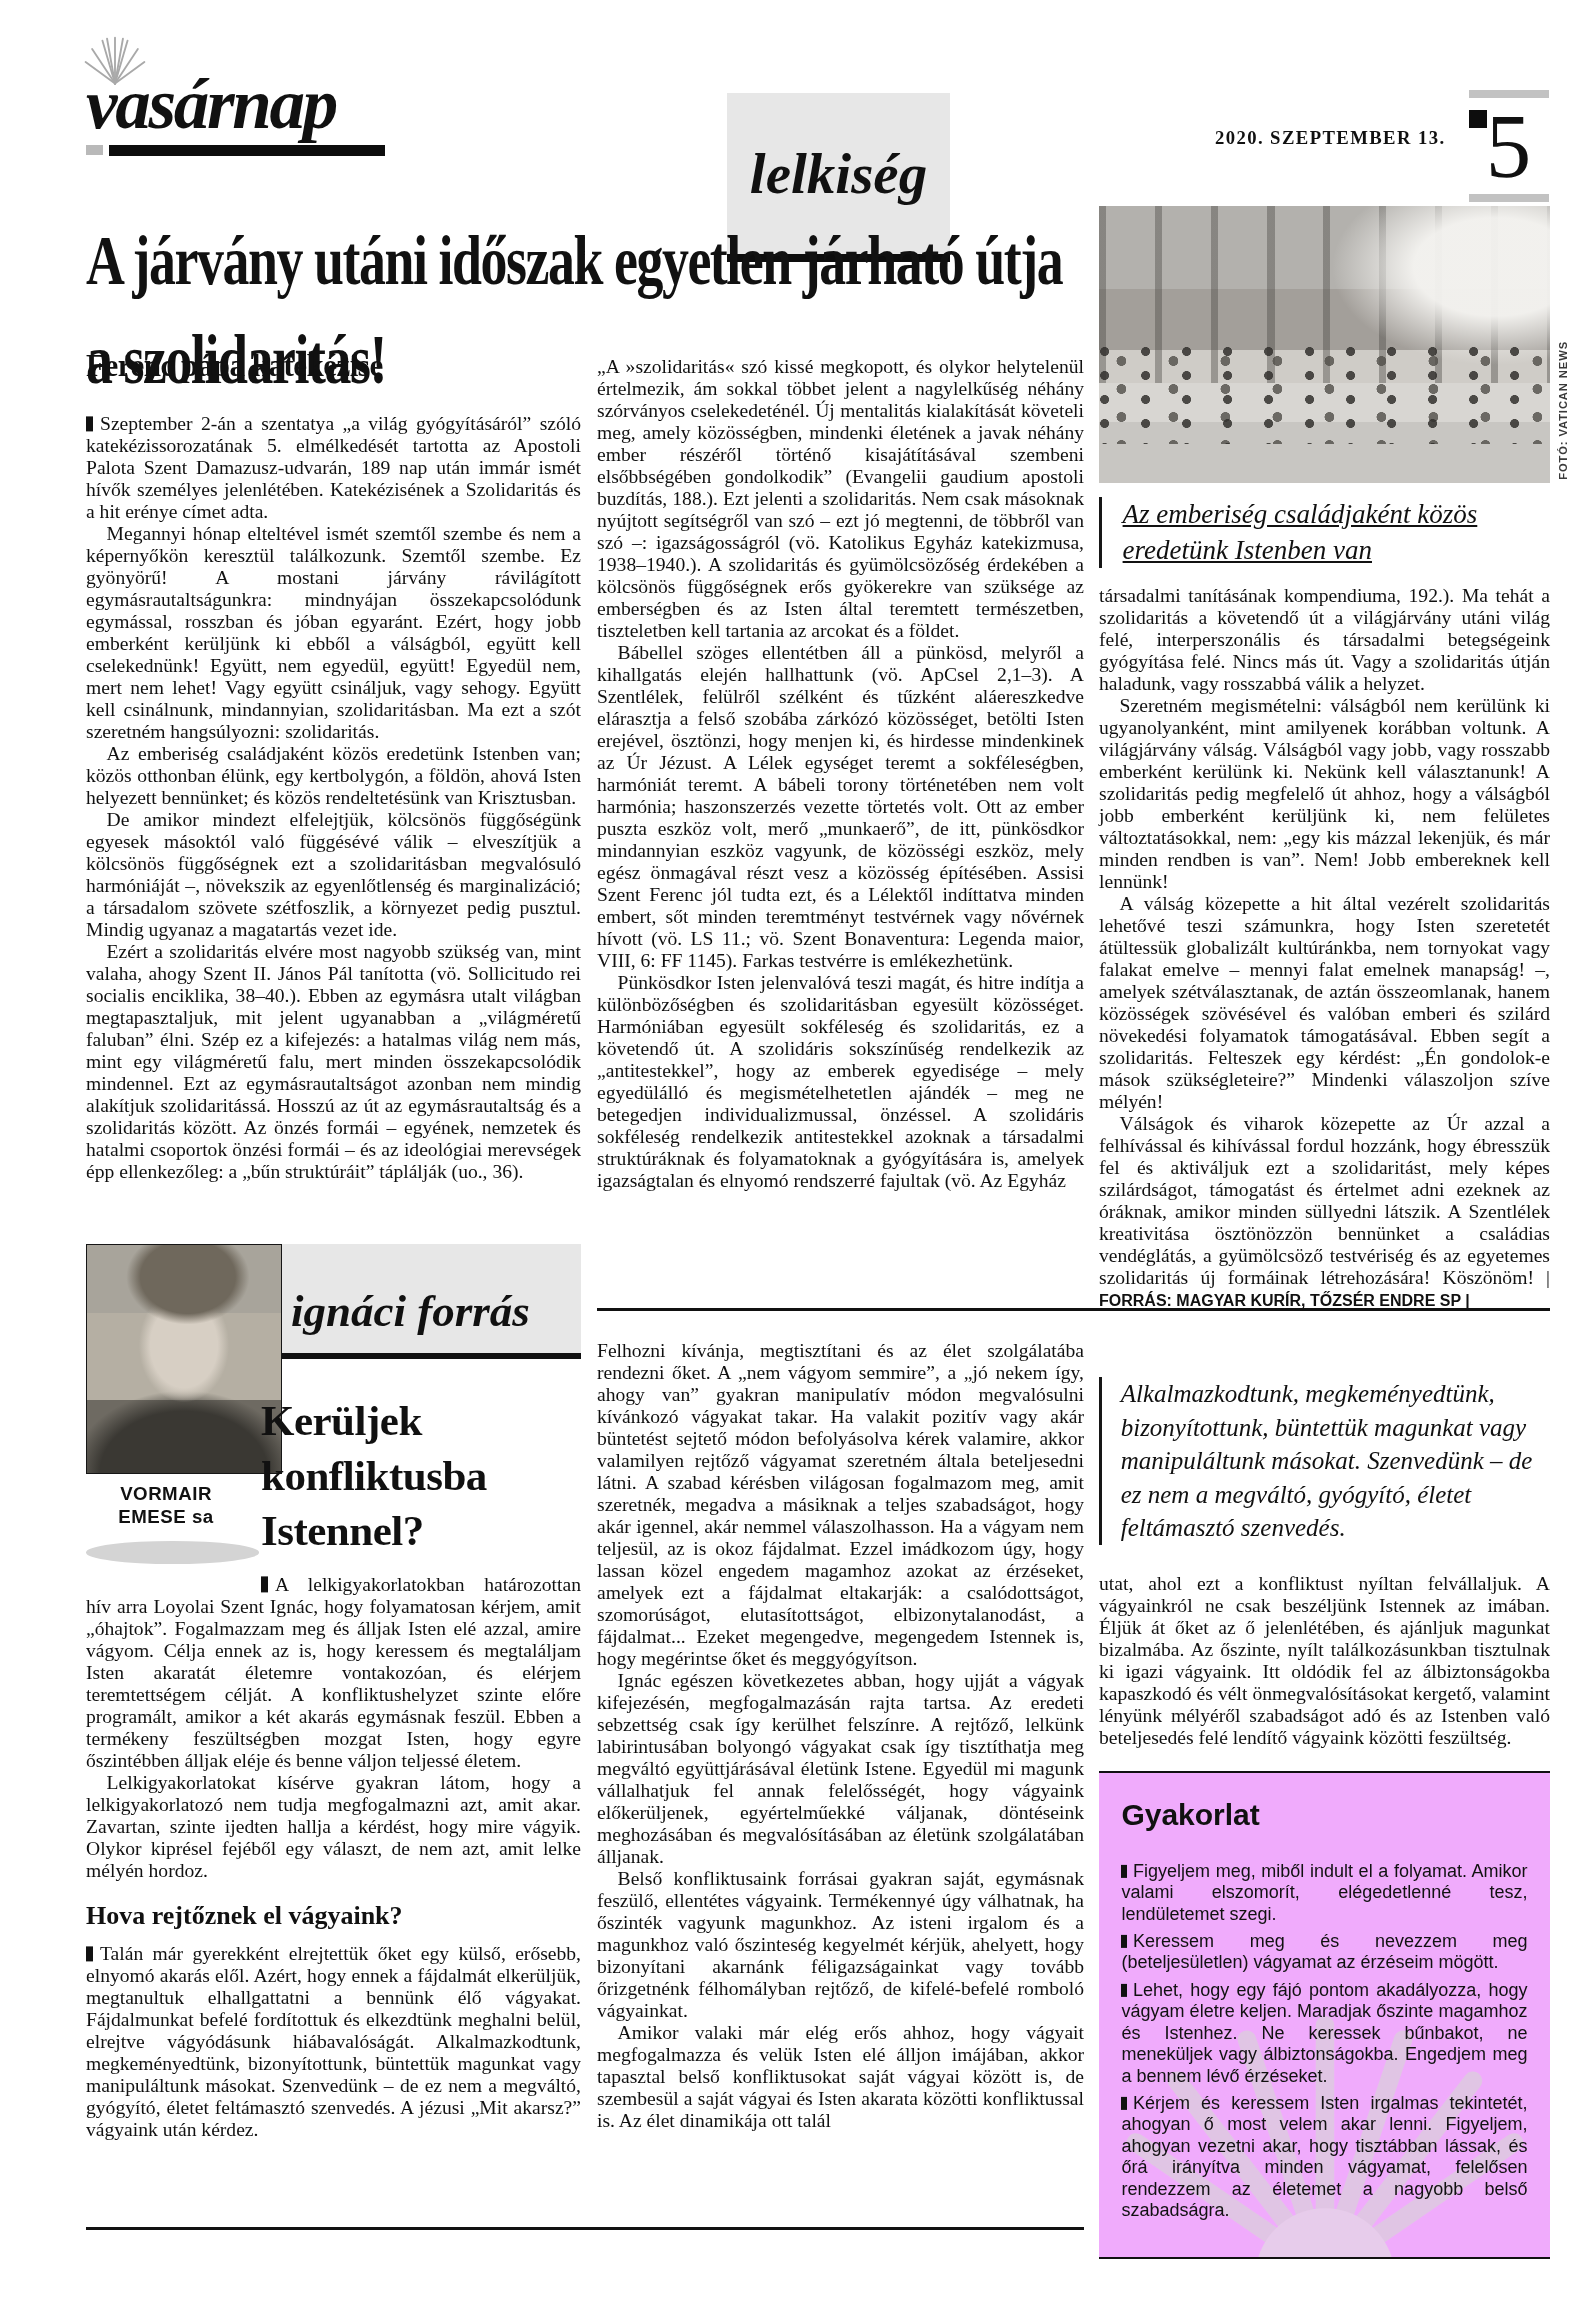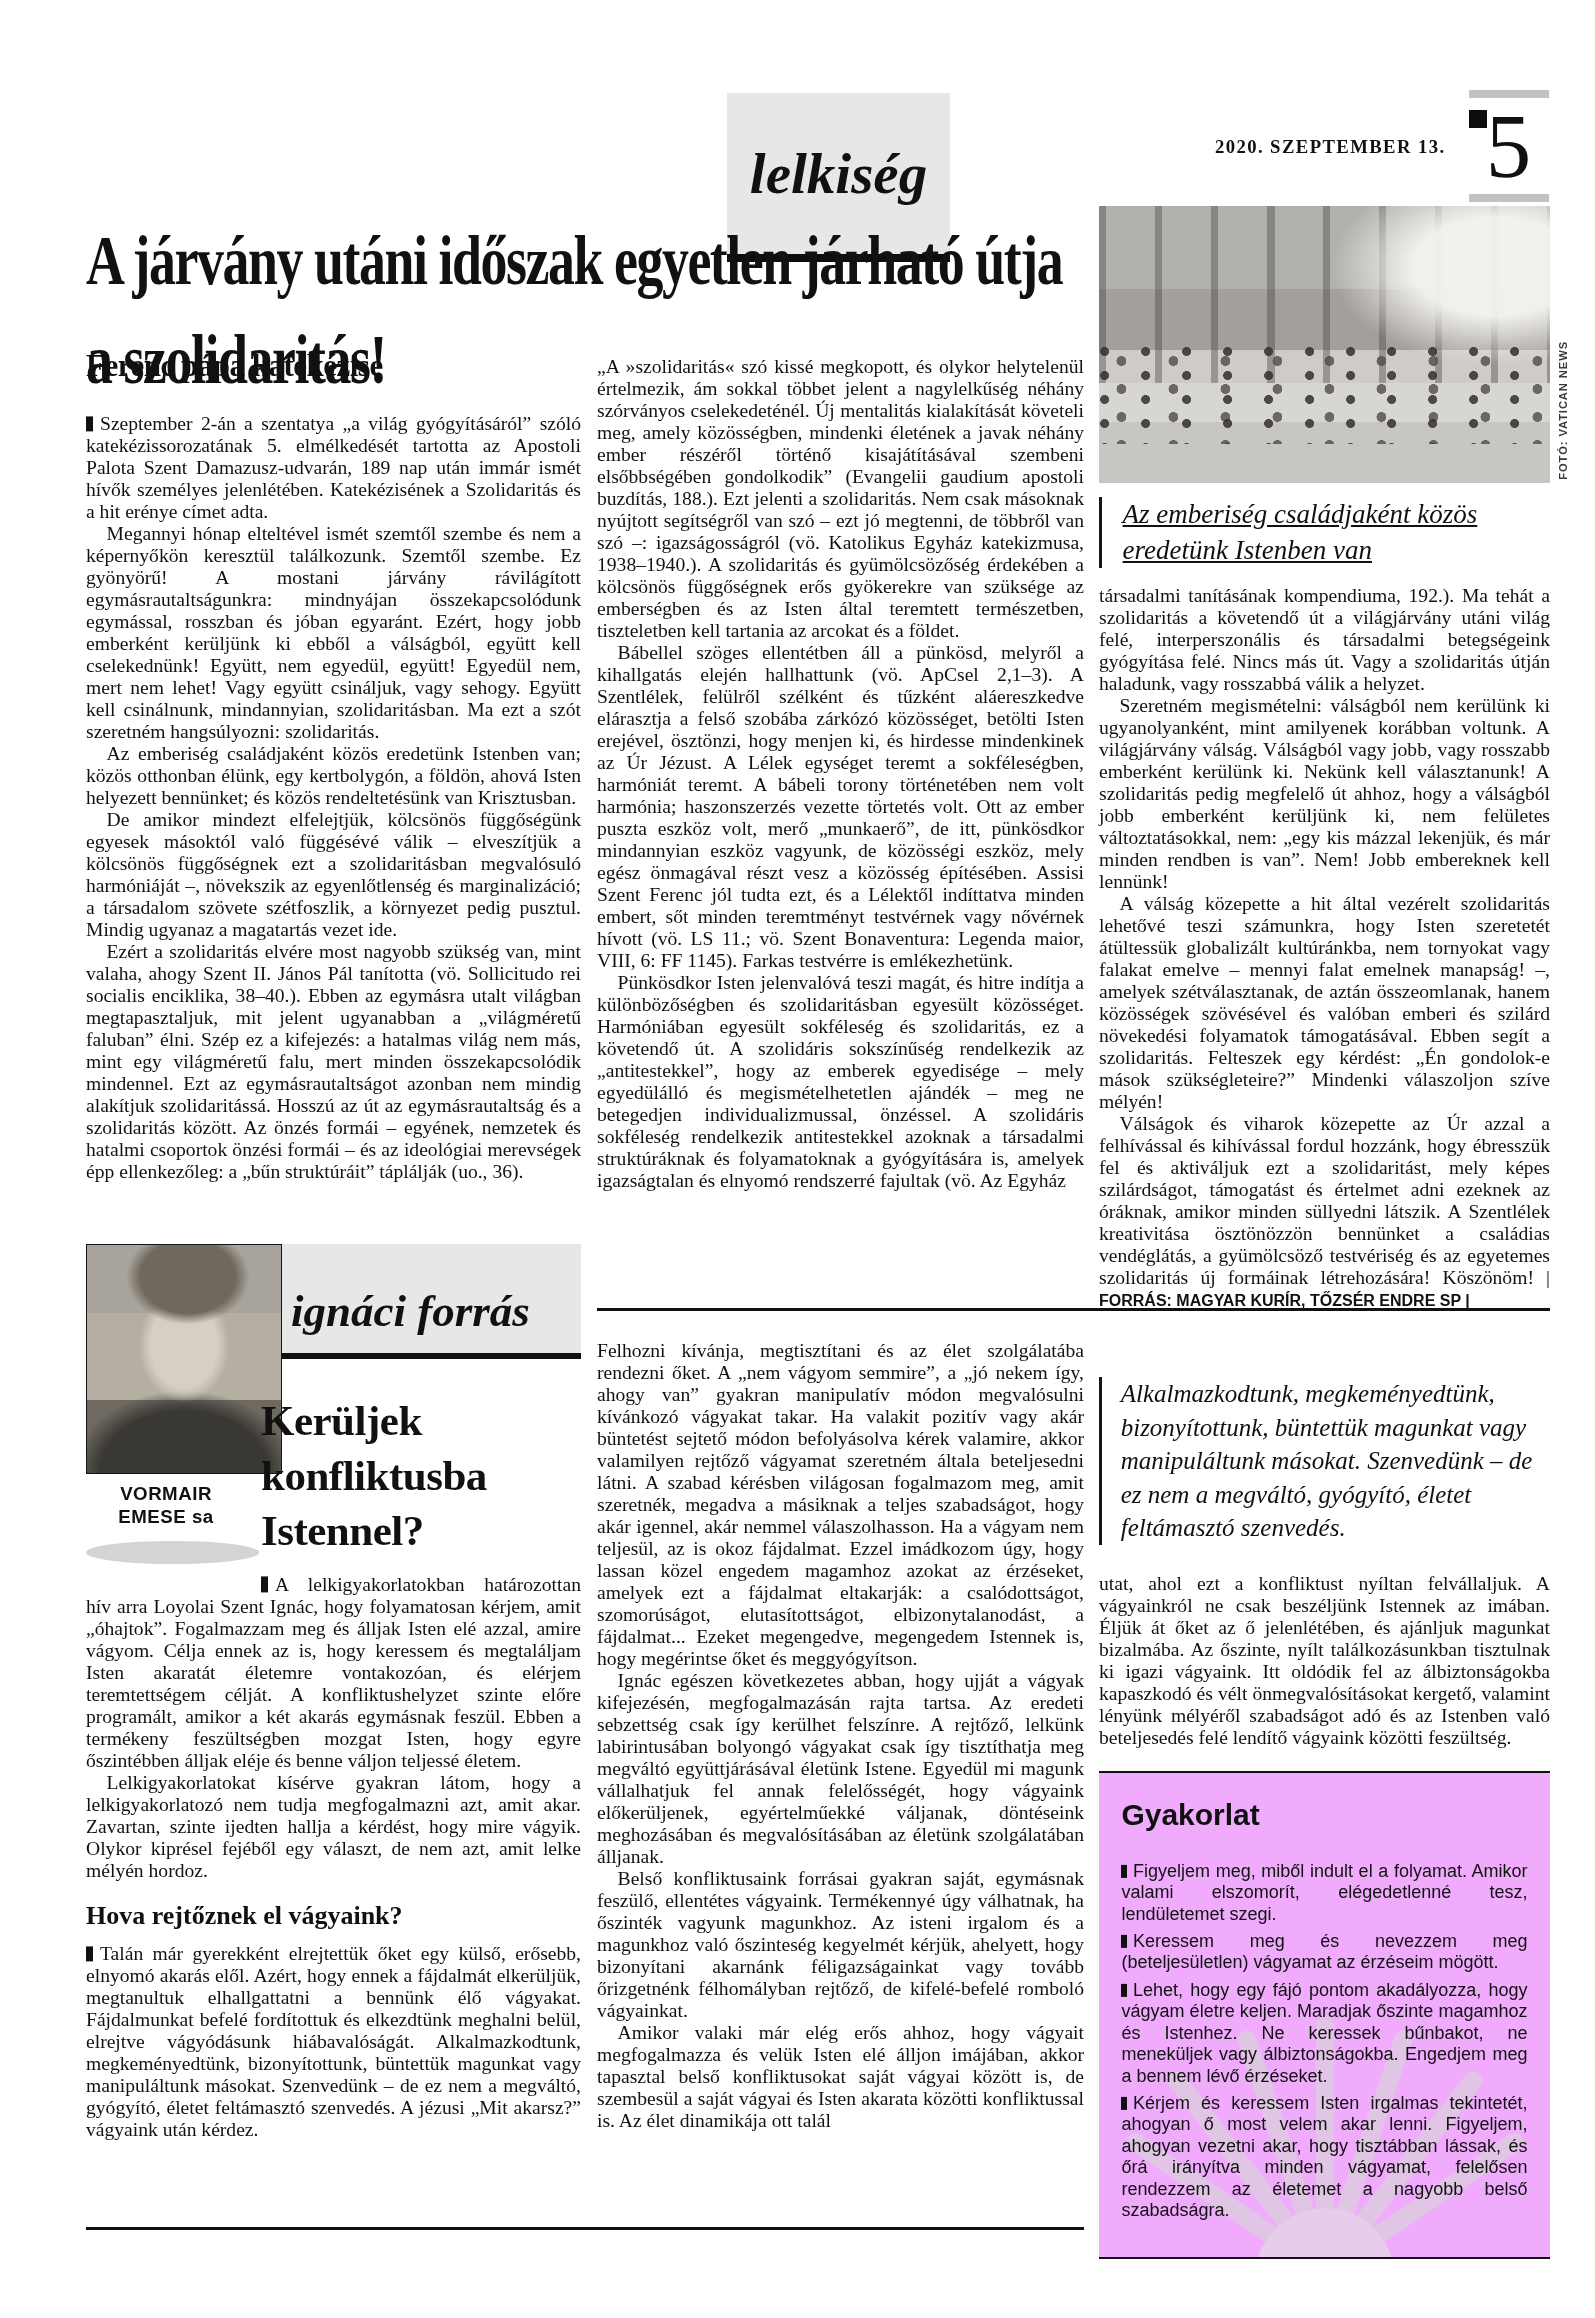--- a/index.html
+++ b/index.html
@@ -13,21 +13,21 @@
   .sun-icon { position:absolute; left:-6.5px; top:-34px; width:70px; height:51px; }
   .masthead-bar { margin-top:4.7px; display:flex; align-items:center; gap:5.6px; }
   .gray-sq { width:17px; height:10.3px; background:#b9b9b9; }
   .black-bar { flex:1; height:11.2px; background:#0d0d0d; }
 
   .section-box { position:absolute; left:727px; top:93px; width:223px; height:169px;
     background:#e7e7e7; border-bottom:8.4px solid #0d0d0d;
     display:flex; align-items:center; justify-content:center;
     font:italic 700 57px/1 "Liberation Serif", serif; }
 
-  .issue-date { position:absolute; left:1215px; top:138px; width:262px;
+  .issue-date { position:absolute; left:1215px; top:129px; width:262px;
     font:600 18.7px/1 "Liberation Serif", serif; letter-spacing:1.4px; }
 
   .pagenum-block { position:absolute; left:1462px; top:90px; width:93px; text-align:center; }
   .pn-bar { display:block; width:80px; height:8.4px; background:#c2c2c2; margin:0 auto; }
   .pn-wrap { position:relative; display:block; padding:2.8px 0 1.9px; }
   .pn { font:400 91px/1 "Liberation Serif", serif; }
   .pn-sq { position:absolute; left:6.5px; top:12px; width:18px; height:18px; background:#0d0d0d; }
 
   
   .a1-headline { position:absolute; left:86px; top:211px; width:1299px;
@@ -102,20 +102,42 @@
   .practice-title { position:relative; z-index:1; font:700 30px/1 "Liberation Sans", sans-serif; margin-bottom:31px; }
   .pr-item { position:relative; z-index:1; font:400 18px/21.5px "Liberation Sans", sans-serif;
     text-align:justify; margin-bottom:5.6px; }
   .pr-item::before { width:5.6px; height:13px; margin-right:6px; transform:translateY(0.9px); }
 </style>
 </head>
 <body>
 
 <div class="sheet">
 
+  <div class="masthead">
+    <span class="sun-icon">
+      <svg viewBox="0 0 150 110">
+          <g stroke="#a9a9a9" stroke-width="4" stroke-linecap="round">
+        <line x1="75" y1="104" x2="75" y2="6"></line>
+            <line x1="75" y1="104" x2="48" y2="12"></line>
+        <line x1="75" y1="104" x2="102" y2="12"></line>
+            <line x1="75" y1="104" x2="26" y2="30"></line>
+        <line x1="75" y1="104" x2="124" y2="30"></line>
+            <line x1="75" y1="104" x2="12" y2="58"></line>
+        <line x1="75" y1="104" x2="138" y2="58"></line>
+            <line x1="75" y1="104" x2="58" y2="8"></line>
+        <line x1="75" y1="104" x2="92" y2="8"></line>
+          </g>
+        </svg>
+    </span>
+    <span class="masthead-text">vasárnap</span>
+    <div class="masthead-bar">
+      <span class="gray-sq"></span>
+      <span class="black-bar"></span>
+    </div>
+  </div>
 
   <div class="section-box">
     <span>lelkiség</span>
   </div>
 
   <div class="issue-date">2020. SZEPTEMBER 13.</div>
 
   <div class="pagenum-block">
     <span class="pn-bar"></span>
     <span class="pn-wrap">

